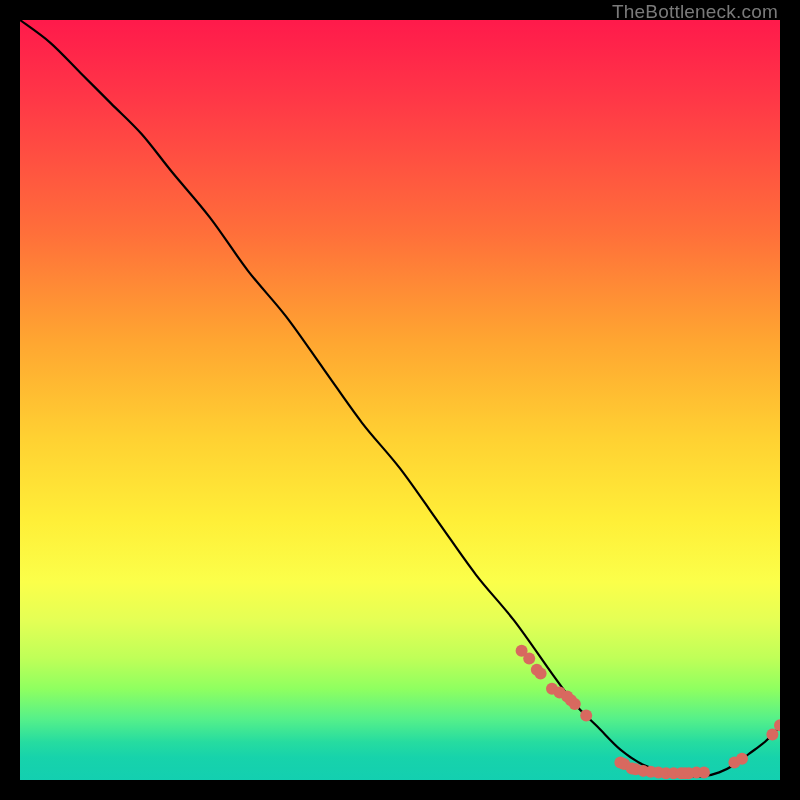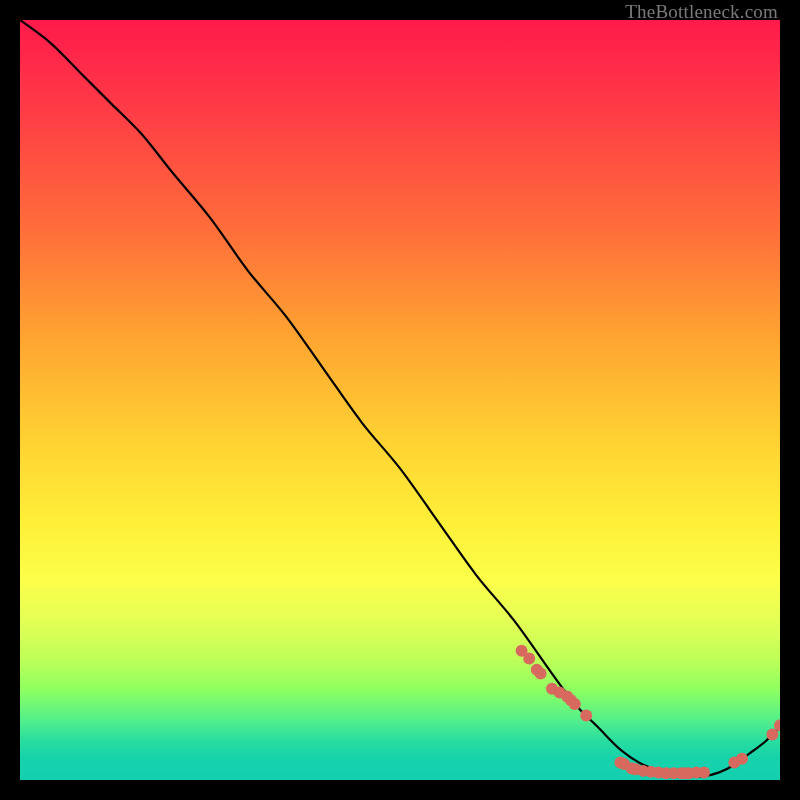--- a/index.html
+++ b/index.html
@@ -50,21 +50,20 @@
     height: 760px;
   }
   .watermark {
     position: absolute;
     top: 1px;
     right: 22px;
     color: #7a7a7a;
     font-size: 19px;
     letter-spacing: 0.2px;
     font-weight: 400;
-    font-family: Liberation Serif, serif;
   }
 </style>
 </head>
 <body>
 
 <div class="stage">
 
   <div class="watermark">TheBottleneck.com</div>
 
   <div class="plot">

